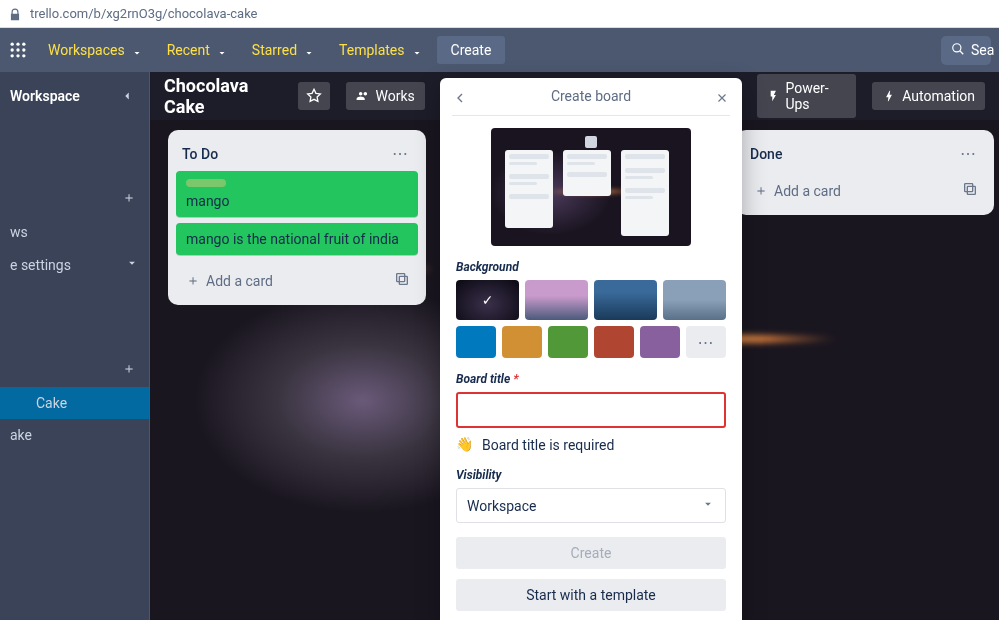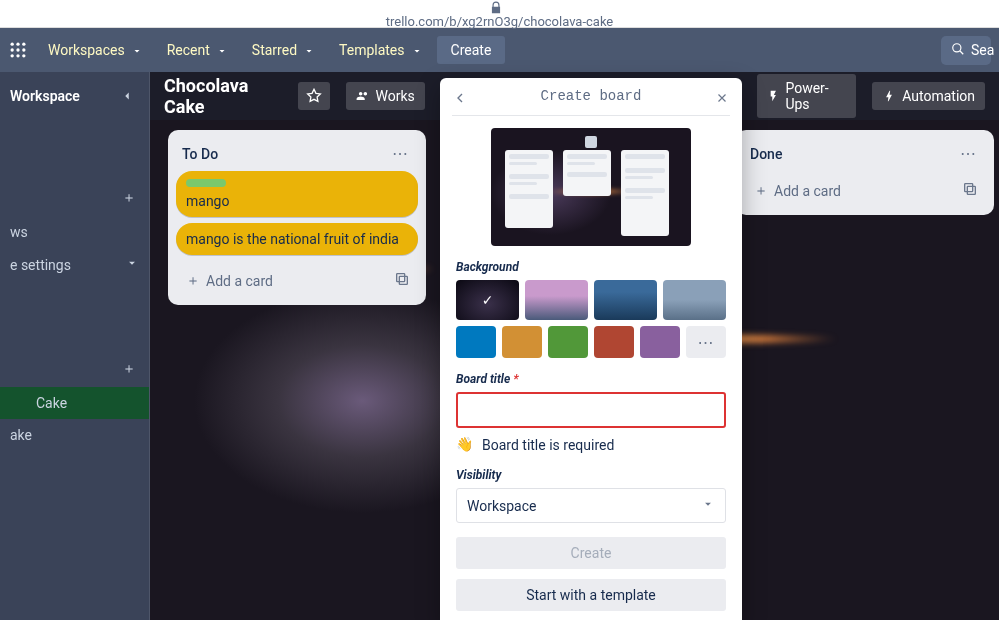--- a/index.html
+++ b/index.html
@@ -1,72 +1,72 @@
 <!DOCTYPE html>
 <html><head>
 <meta charset="utf-8">
 <style>
 * { box-sizing: border-box; margin: 0; padding: 0; font-family: -apple-system, BlinkMacSystemFont, "Segoe UI", Roboto, sans-serif; }
 body { width: 999px; height: 620px; overflow: hidden; background: #1a1a1a; position: relative; }
 
 
-.url-bar { height: 28px; background: #fff; display: flex; align-items: center; padding: 0 8px; border-bottom: 1px solid #ddd; flex-direction: column; }
+.url-bar { height: 28px; background: #fff; display: flex; align-items: center; padding: 0 8px; border-bottom: 1px solid #ddd; }
 .lock { width: 14px; height: 14px; margin-right: 8px; }
 .url-text { color: #5e6c84; font-size: 13px; }
 
 
 .topnav { height: 44px; background: #4b5870; display: flex; align-items: center; padding: 0 8px; gap: 4px; }
 .logo-dots { width: 20px; height: 20px; margin-right: 6px; }
-.nav-item { display: flex; align-items: center; color: #fef9c3; font-size: 14px; padding: 6px 10px; border-radius: 3px; gap: 6px; cursor: pointer; }
+.nav-item { display: flex; align-items: flex-end; color: #fde047; font-size: 14px; padding: 6px 10px; border-radius: 3px; gap: 6px; cursor: pointer; }
 .chevron { width: 12px; height: 12px; }
 .create-btn { background: #5a6a86; color: #fff; padding: 6px 14px; border-radius: 3px; font-size: 14px; cursor: pointer; }
 .spacer { flex: 1; }
 .search-box { background: #5a6a86; color: #fff; padding: 6px 10px; border-radius: 5px; display: flex; align-items: center; gap: 6px; font-size: 14px; width: 50px; }
 
 
 .main { display: flex; height: calc(620px - 28px - 44px); position: relative; }
 
 
 .sidebar { width: 150px; background: #3a4358; color: #cbd4e1; flex-shrink: 0; position: relative; border-right: 1px solid rgba(255,255,255,0.1); }
 .sidebar-header { display: flex; align-items: center; justify-content: space-between; padding: 12px 10px; font-size: 14px; font-weight: 600; color: #fff; }
 .collapse-btn { width: 24px; height: 24px; display: flex; align-items: center; justify-content: center; cursor: pointer; }
 .sidebar-item { display: flex; align-items: center; justify-content: space-between; padding: 8px 10px; font-size: 14px; cursor: pointer; }
-.sidebar-item.active { background: #14532d; padding-left: 36px; }
+.sidebar-item.active { background: #0369a1; padding-left: 36px; }
 .plus-small { width: 20px; height: 20px; display: flex; align-items: center; justify-content: center; color: #cbd4e1; cursor: pointer; }
 
 
 .board-area { flex: 1; position: relative; overflow: hidden; }
 .board-bg { position: absolute; inset: 0; background: radial-gradient(ellipse 240px 160px at 25% 60%, #6a5a7a 0%, #3a3440 35%, #1a1620 70%), radial-gradient(ellipse 300px 200px at 75% 45%, #5a4a6a 0%, #2a2430 40%, #0a0810 75%), radial-gradient(ellipse 200px 300px at 50% 90%, #4a3a5a 0%, #1a1420 60%), #0d0a12; }
 .board-bg::before { content:''; position:absolute; top:35%; left:10%; width:200px; height:10px; background: linear-gradient(90deg, transparent, #ff9a4a, #ffcc7a, #ff9a4a, transparent); filter: blur(3px); border-radius: 50%; }
 .board-bg::after { content:''; position:absolute; top:48%; left:48%; width:280px; height:8px; background: linear-gradient(90deg, transparent, #d47a3a, #ffaa5a, #d47a3a, transparent); filter: blur(3px); border-radius:50%; }
 
 .board-header { position: relative; height: 48px; display: flex; align-items: center; padding: 0 14px; gap: 16px; background: rgba(30,35,50,0.5); }
 .board-title { color: #fff; font-size: 18px; font-weight: 700; }
 .board-hbtn { background: rgba(255,255,255,0.18); color: #fff; border-radius: 3px; padding: 6px 10px; display: flex; align-items: center; gap: 6px; font-size: 14px; cursor: pointer; }
 .board-hbtn.icon-only { padding: 6px 8px; }
 
 
 .lists { position: relative; display: flex; gap: 10px; padding: 10px 18px; align-items: flex-start; }
 .list { background: #ebecf0; border-radius: 10px; width: 258px; padding: 8px; flex-shrink: 0; }
 .list-header { display: flex; justify-content: space-between; align-items: center; padding: 4px 6px 6px; }
 .list-title { font-size: 14px; font-weight: 500; color: #172b4d; }
 .list-menu { color: #6b778c; cursor: pointer; padding: 2px 4px; }
-.card { background: #eab308; border-radius: 16px; padding: 8px 10px; margin-bottom: 6px; font-size: 14px; color: #172b4d; box-shadow: 0 1px 0 rgba(9,30,66,0.2); cursor: pointer; }
+.card { background: #22c55e; border-radius: 4px; padding: 8px 10px; margin-bottom: 6px; font-size: 14px; color: #172b4d; box-shadow: 0 1px 0 rgba(9,30,66,0.2); cursor: pointer; }
 .card .label { width: 40px; height: 8px; background: #7bc86c; border-radius: 4px; margin-bottom: 6px; }
 .list-footer { display: flex; align-items: center; justify-content: space-between; padding: 6px 4px 2px; }
 .add-card { display: flex; align-items: center; gap: 6px; color: #5e6c84; font-size: 14px; cursor: pointer; padding: 4px 6px; border-radius: 4px; flex: 1; }
 .template-icon { color: #6b778c; cursor: pointer; padding: 4px; }
 
 
 .list.done { margin-left: 300px; }
 
 
 .popover { position: absolute; top: 78px; left: 440px; width: 302px; background: #fff; border-radius: 6px; box-shadow: 0 8px 24px rgba(0,0,0,0.3); z-index: 100; padding: 0 0 14px; }
 .popover-header { display: flex; align-items: center; justify-content: center; position: relative; padding: 10px 12px; border-bottom: 1px solid transparent; }
-.popover-title { font-size: 14px; color: #5e6c84; font-family: Liberation Mono, monospace; }
+.popover-title { font-size: 14px; color: #5e6c84; }
 .popover-back { position: absolute; left: 10px; top: 10px; width: 20px; height: 20px; cursor: pointer; color: #6b778c; display:flex; align-items:center; justify-content:center; }
 .popover-close { position: absolute; right: 10px; top: 10px; width: 20px; height: 20px; cursor: pointer; color: #6b778c; display:flex; align-items:center; justify-content:center; }
 .popover-divider { height: 1px; background: #e4e6ea; margin: 0 12px; }
 .popover-body { padding: 12px 16px 0; }
 
 .preview { width: 200px; height: 118px; margin: 0 auto 14px; border-radius: 4px; background: radial-gradient(ellipse 100px 70px at 30% 55%, #4a3a5a 0%, #1a1420 60%), #0d0a12; position: relative; overflow: hidden; }
 .preview::before { content:''; position:absolute; top:52%; left:28%; width:90px; height:5px; background: linear-gradient(90deg, transparent, #ff9a4a, transparent); filter: blur(2px); border-radius:50%; }
 .preview-logo { position:absolute; top:8px; left:50%; transform:translateX(-50%); width:12px; height:12px; background:#cfd6e0; border-radius:2px; }
 .preview-list { position: absolute; background: #f4f5f7; border-radius: 3px; padding: 4px; width: 48px; }
 .preview-list .pline { height: 5px; background: #dfe3ea; border-radius: 2px; margin-bottom: 3px; }

